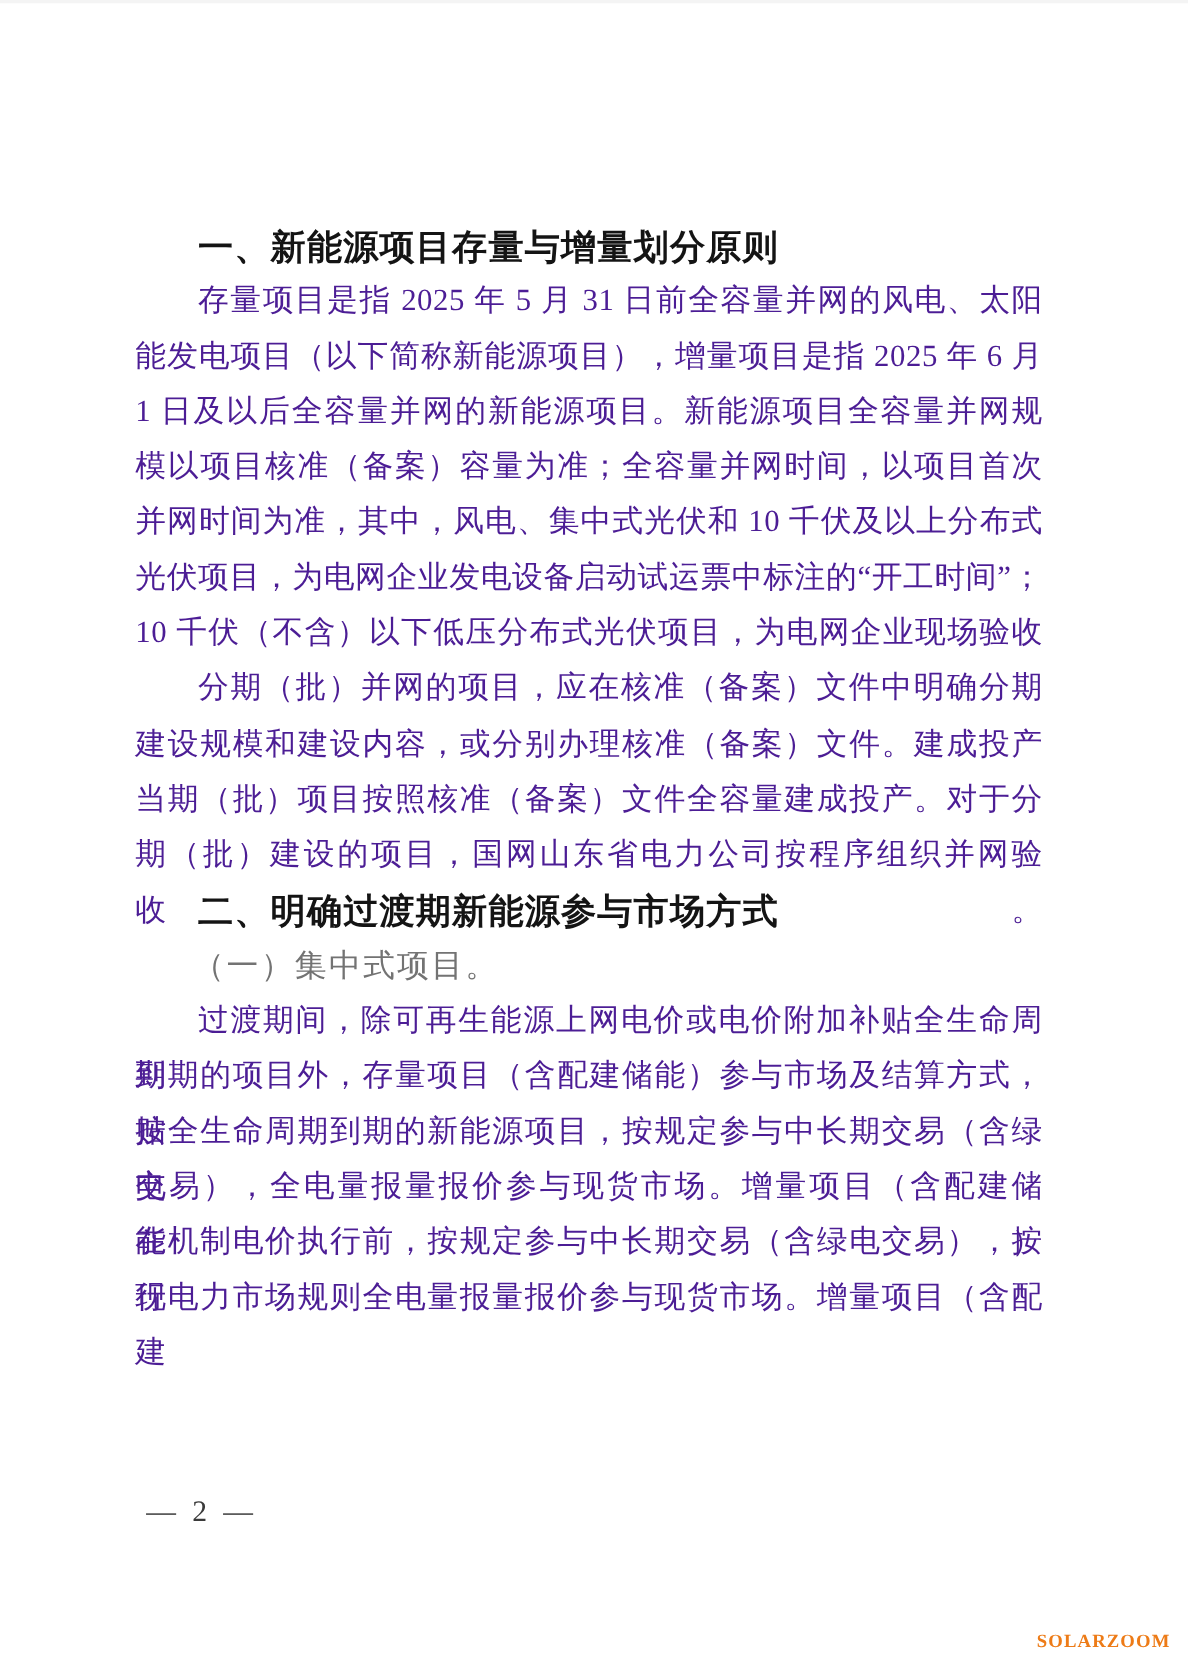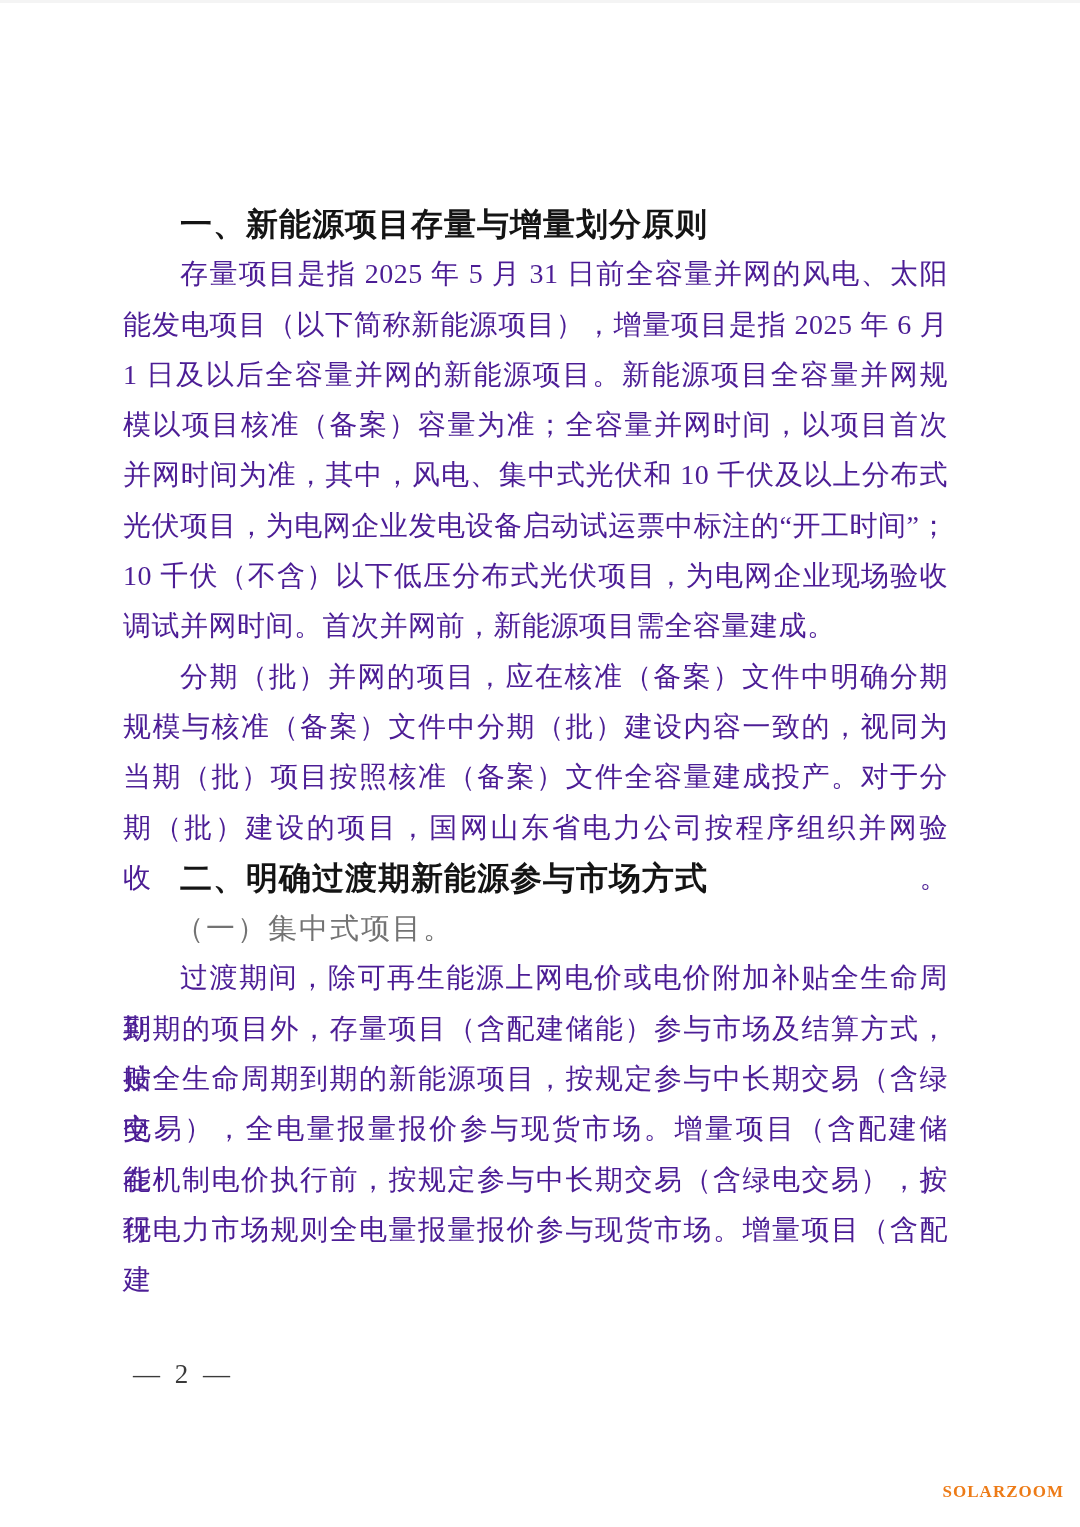--- a/index.html
+++ b/index.html
@@ -74,23 +74,22 @@
 
   <div class="doc-column">
     <div class="line h">一、新能源项目存量与增量划分原则</div>
     <div class="line just indent">存量项目是指 2025 年 5 月 31 日前全容量并网的风电、太阳</div>
     <div class="line just">能发电项目（以下简称新能源项目），增量项目是指 2025 年 6 月</div>
     <div class="line just">1 日及以后全容量并网的新能源项目。新能源项目全容量并网规</div>
     <div class="line just">模以项目核准（备案）容量为准；全容量并网时间，以项目首次</div>
     <div class="line just">并网时间为准，其中，风电、集中式光伏和 10 千伏及以上分布式</div>
     <div class="line just">光伏项目，为电网企业发电设备启动试运票中标注的“开工时间”；</div>
     <div class="line just">10 千伏（不含）以下低压分布式光伏项目，为电网企业现场验收</div>
-    <div class="line">调试并网时间。首次并网前，新能源项目需全容量建成。</div>
     <div class="line just indent">分期（批）并网的项目，应在核准（备案）文件中明确分期</div>
-    <div class="line just">规模与核准（备案）文件中分期（批）建设内容一致的，视同为</div>
+    <div class="line just">建设规模和建设内容，或分别办理核准（备案）文件。建成投产</div>
     <div class="line just">当期（批）项目按照核准（备案）文件全容量建成投产。对于分</div>
     <div class="line just">期（批）建设的项目，国网山东省电力公司按程序组织并网验收。</div>
     <div class="line h">二、明确过渡期新能源参与市场方式</div>
     <div class="line sub">（一）集中式项目。</div>
     <div class="line just indent">过渡期间，除可再生能源上网电价或电价附加补贴全生命周期</div>
     <div class="line just">到期的项目外，存量项目（含配建储能）参与市场及结算方式，按</div>
     <div class="line just">贴全生命周期到期的新能源项目，按规定参与中长期交易（含绿电</div>
     <div class="line just">交易），全电量报量报价参与现货市场。增量项目（含配建储能）</div>
     <div class="line just">在机制电价执行前，按规定参与中长期交易（含绿电交易），按现</div>
     <div class="line just">行电力市场规则全电量报量报价参与现货市场。增量项目（含配建</div>

